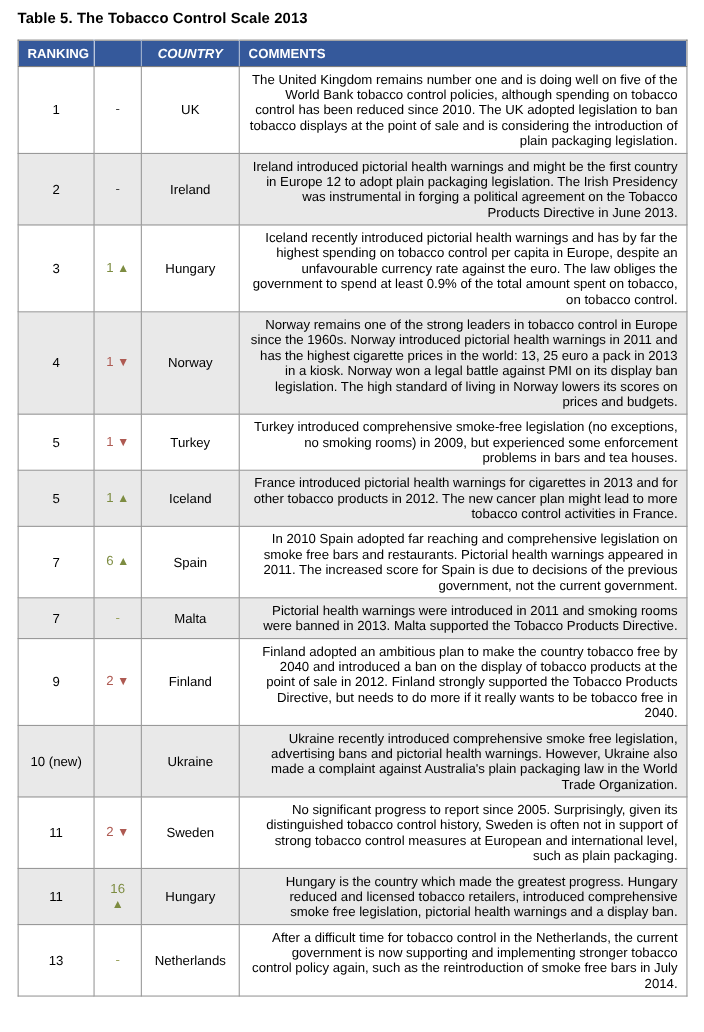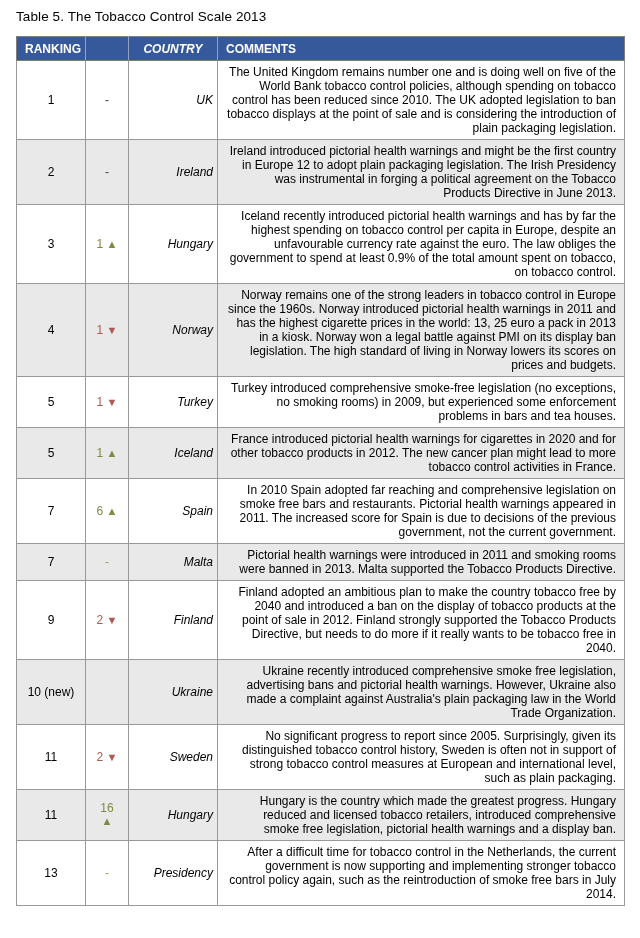--- a/index.html
+++ b/index.html
@@ -12,21 +12,21 @@
     height: 938px;
     overflow: hidden;
     font-family: "Liberation Sans", sans-serif;
     color: #000;
   }
   .page {
     padding: 7px 16px 0 16px;
   }
   .doc-title {
     font-size: 13.5px;
-    font-weight: normal;
+    font-weight: bold;
     color: #000;
     margin: 2px 0 12px 0;
     letter-spacing: 0.1px;
   }
   table.tcs {
     border-collapse: collapse;
     width: 608px;
     table-layout: fixed;
     border: 1px solid #7f7f7f;
   }
@@ -65,23 +65,22 @@
   td.ranking {
     text-align: center;
     padding: 2px 4px;
   }
   td.change {
     text-align: center;
     padding: 2px 9px;
     line-height: 13px;
   }
   td.country {
-    text-align: right;
+    text-align: center;
     padding: 2px 4px;
-    font-style: italic;
   }
   td.comments {
     padding: 4px 8px;
     line-height: 14px;
     text-align: right;
   }
   .chg-arrow {
     font-size: 11px;
   }
   
@@ -146,21 +145,21 @@
         <td class="ranking">5</td>
         <td class="change down"><span>1</span> <span class="chg-arrow">▼</span></td>
         <td class="country">Turkey</td>
         <td class="comments">Turkey introduced comprehensive smoke-free legislation (no exceptions, no smoking rooms) in 2009, but experienced some enforcement problems in bars and tea houses.</td>
       </tr>
 
       <tr>
         <td class="ranking">5</td>
         <td class="change up"><span>1</span> <span class="chg-arrow">▲</span></td>
         <td class="country">Iceland</td>
-        <td class="comments">France introduced pictorial health warnings for cigarettes in 2020 and for other tobacco products in 2012. The new cancer plan might lead to more tobacco control activities in France.</td>
+        <td class="comments">France introduced pictorial health warnings for cigarettes in 2013 and for other tobacco products in 2012. The new cancer plan might lead to more tobacco control activities in France.</td>
       </tr>
 
       <tr>
         <td class="ranking">7</td>
         <td class="change up"><span>6</span> <span class="chg-arrow">▲</span></td>
         <td class="country">Spain</td>
         <td class="comments">In 2010 Spain adopted far reaching and comprehensive legislation on smoke free bars and restaurants. Pictorial health warnings appeared in 2011. The increased score for Spain is due to decisions of the previous government, not the current government.</td>
       </tr>
 
       <tr>
@@ -194,19 +193,19 @@
       <tr>
         <td class="ranking">11</td>
         <td class="change up"><span>16</span> <span class="chg-arrow">▲</span></td>
         <td class="country">Hungary</td>
         <td class="comments">Hungary is the country which made the greatest progress. Hungary reduced and licensed tobacco retailers, introduced comprehensive smoke free legislation, pictorial health warnings and a display ban.</td>
       </tr>
 
       <tr>
         <td class="ranking">13</td>
         <td class="change dash-olive"><span>-</span> <span class="chg-arrow"></span></td>
-        <td class="country">Presidency</td>
+        <td class="country">Netherlands</td>
         <td class="comments">After a difficult time for tobacco control in the Netherlands, the current government is now supporting and implementing stronger tobacco control policy again, such as the reintroduction of smoke free bars in July 2014.</td>
       </tr>
 
     </tbody>
   </table>
 </div>
 
 </body></html>

